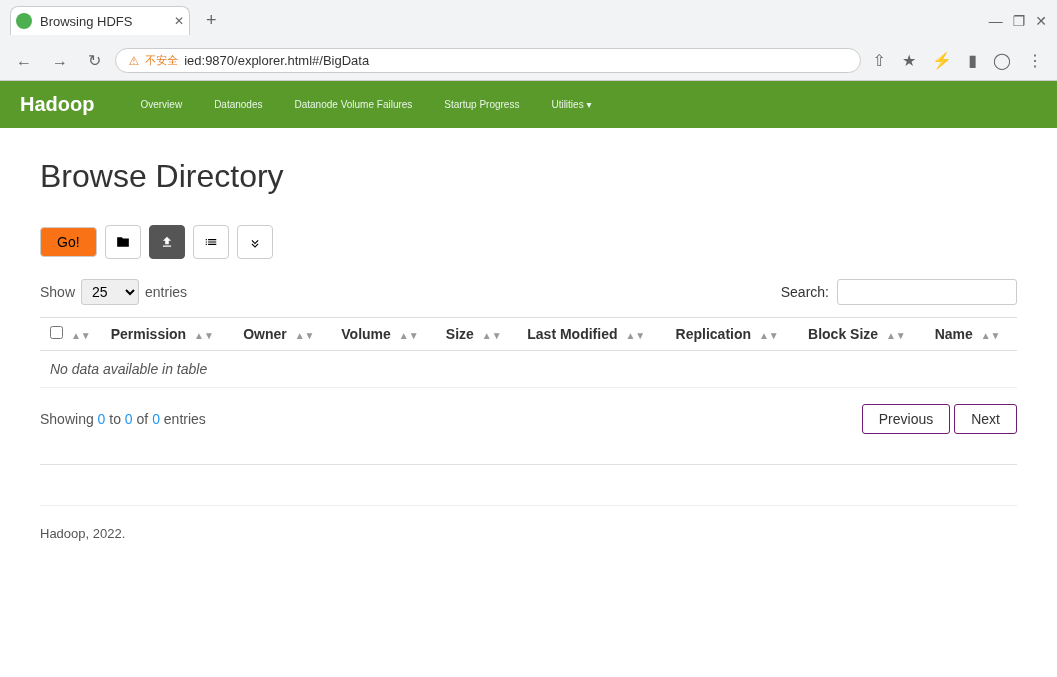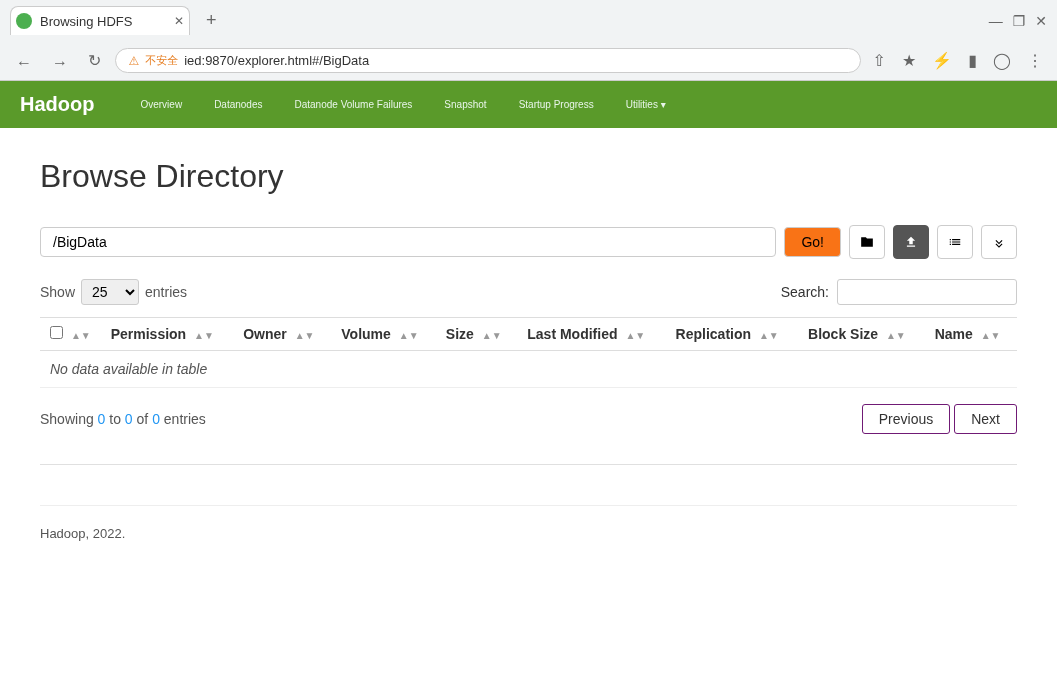--- a/index.html
+++ b/index.html
@@ -106,30 +106,28 @@
       <span>⋮</span>
     </div>
   </div>
 </div>
 
 <nav class="hadoop-nav">
   <span class="hadoop-brand">Hadoop</span>
   <a class="nav-item">Overview</a>
   <a class="nav-item">Datanodes</a>
   <a class="nav-item">Datanode Volume Failures</a>
-  <a class="nav-item">Snapshot</a>
   <a class="nav-item">Startup Progress</a>
   <a class="nav-item has-dropdown">Utilities ▾</a>
 </nav>
 
 <div class="main-content">
   <h1 class="page-title">Browse Directory</h1>
 
   <div class="path-bar">
-    <input class="path-input" type="text" value="/BigData" style="">
     <button class="go-btn">Go!</button>
     <button class="icon-btn" title="Browse">
       <svg width="18" height="18" viewBox="0 0 24 24" fill="currentColor">
           <path d="M10 4H2v16h20V6H12l-2-2z"></path>
         </svg>
     </button>
     <button class="icon-btn active" title="Upload">
       <svg width="18" height="18" viewBox="0 0 24 24" fill="currentColor">
           <path d="M9 16h6v-6h4l-7-7-7 7h4v6zm-4 2h14v2H5v-2z"></path>
         </svg>

